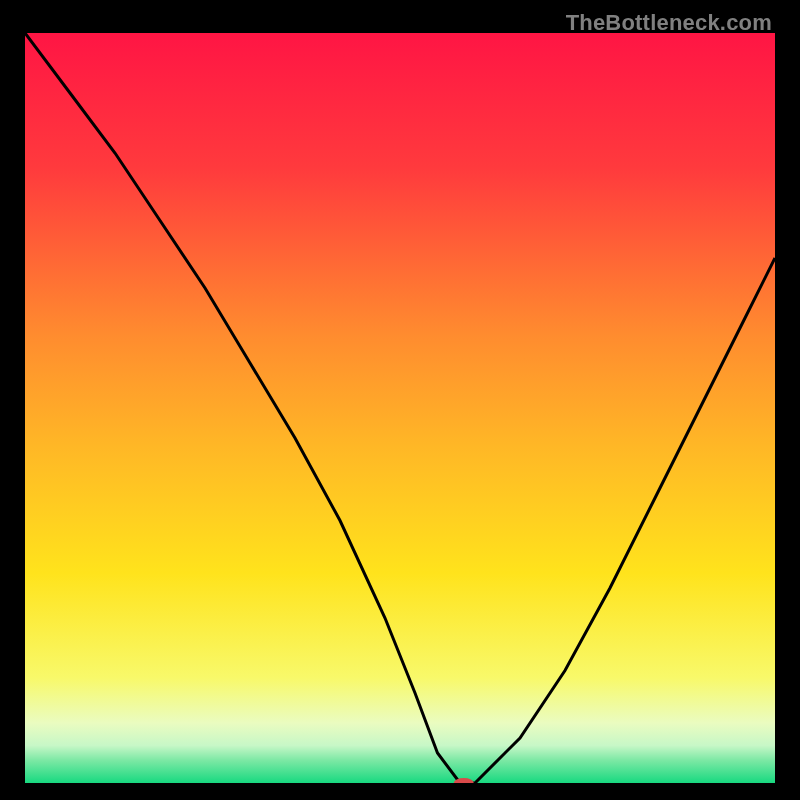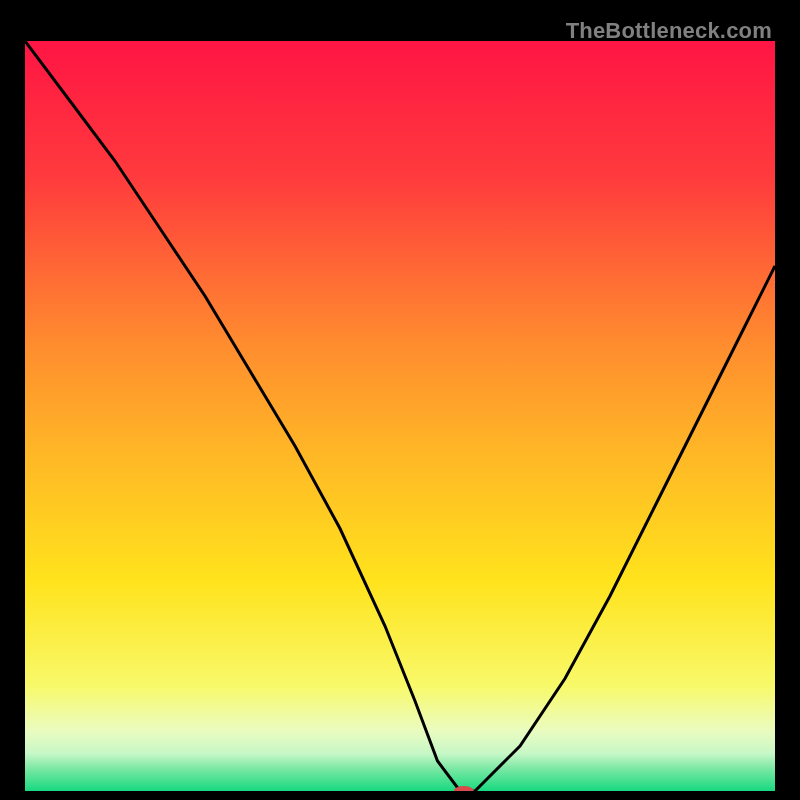--- a/index.html
+++ b/index.html
@@ -5,21 +5,21 @@
   html, body {
     margin: 0;
     padding: 0;
     width: 800px;
     height: 800px;
     background: #000;
     font-family: Arial, Helvetica, sans-serif;
   }
   .frame {
     position: absolute;
-    top: 16px;
+    top: 8px;
     left: 0;
     width: 800px;
     height: 584px;
     background: #000;
   }
   .plot {
     position: absolute;
     top: 25px;
     left: 25px;
     width: 750px;

